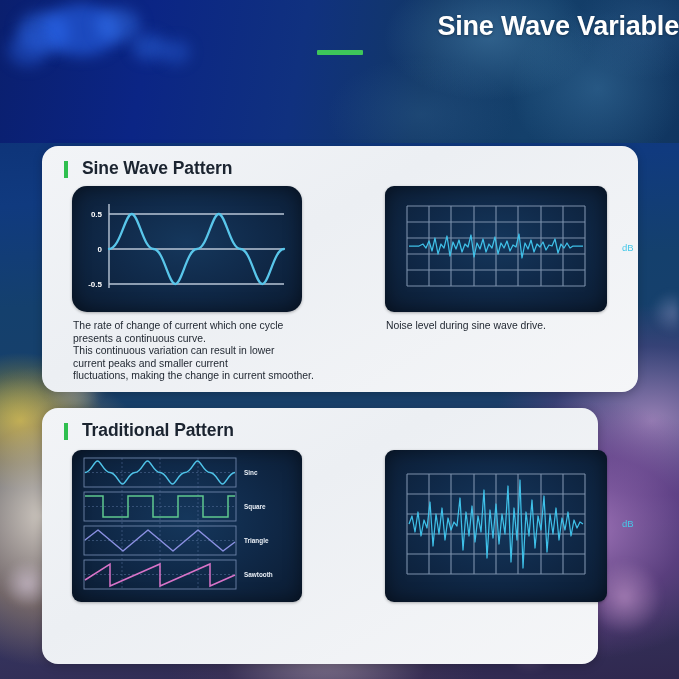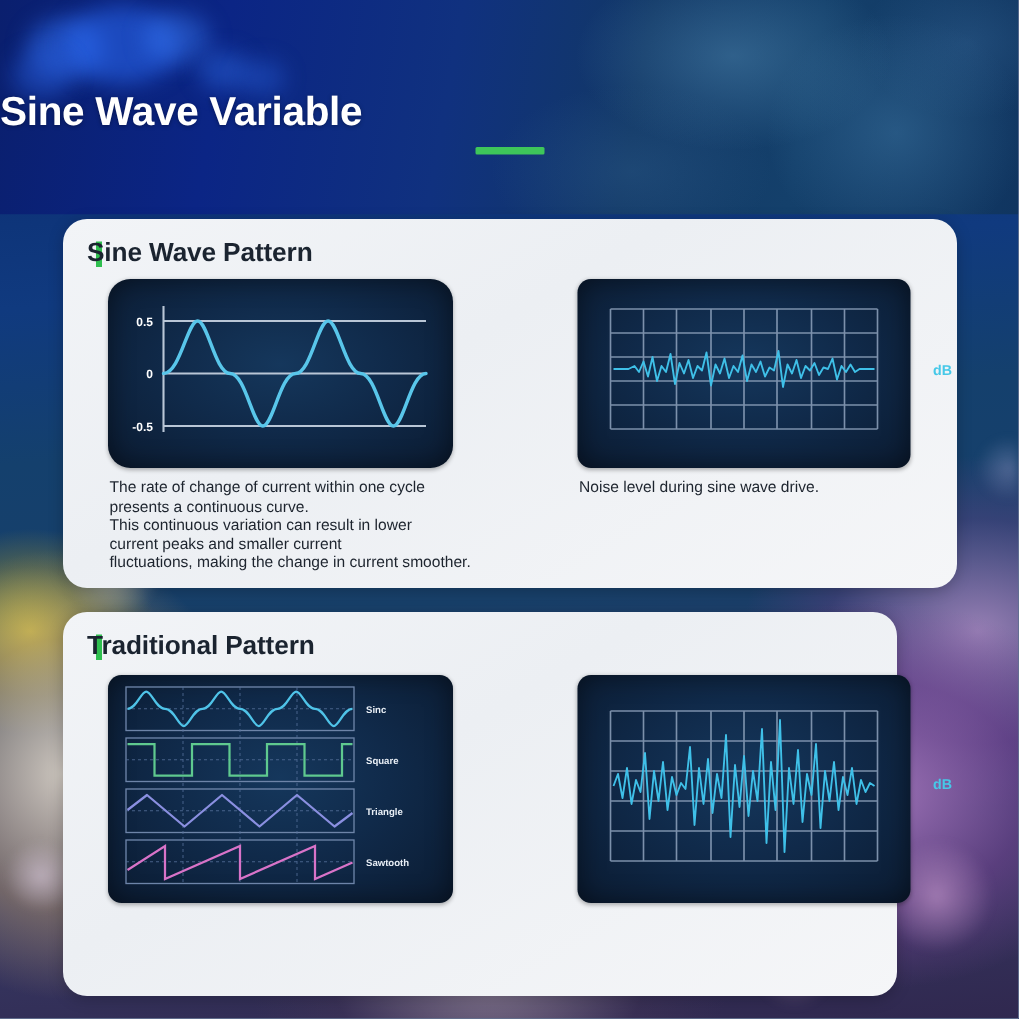--- a/index.html
+++ b/index.html
@@ -54,27 +54,26 @@
   }
   .bokeh { position: absolute; border-radius: 50%; filter: blur(7px); }
   .bokeh.b1 { left: 18px;  top: 12px;  width: 52px; height: 40px; background: rgba(48,110,240,0.55); }
   .bokeh.b2 { left: 42px;  top: 4px;   width: 78px; height: 52px; background: rgba(40,100,235,0.60); }
   .bokeh.b3 { left: 96px;  top: 8px;   width: 44px; height: 34px; background: rgba(55,120,245,0.45); }
   .bokeh.b4 { left: 8px;   top: 34px;  width: 40px; height: 32px; background: rgba(40,95,225,0.45); }
   .bokeh.b5 { left: 132px; top: 34px;  width: 34px; height: 26px; background: rgba(50,115,240,0.40); }
   .bokeh.b6 { left: 160px; top: 40px;  width: 30px; height: 24px; background: rgba(45,105,235,0.35); }
 
   .title {
-    position: relative; text-align: left;
+    position: relative; text-align: right;
     color: #ffffff; font-weight: bold;
     font-size: 27px; line-height: 31px;
     padding-top: 11px;
     letter-spacing: -0.2px;
     text-shadow: 0 1px 3px rgba(0,0,0,0.35);
-    margin-top: 48px;
   }
   .title-line { display: block; }
   .accent-dash {
     position: relative; margin: 8px auto 0;
     width: 46px; height: 5px; border-radius: 1px;
     background: #3ec65a;
   }
   .subtitle {
     position: relative; text-align: center;
     color: #ffffff; font-size: 14.2px;
@@ -86,21 +85,21 @@
   .card {
     position: absolute;
     background: linear-gradient(150deg, #f2f4f7 0%, #eceff3 40%, #f5f6f8 100%);
     border-radius: 16px;
     box-shadow: 0 2px 10px rgba(0,0,0,0.22);
   }
   #card-sine       { left: 42px; top: 146px; width: 596px; height: 246px; }
   #card-traditional{ left: 42px; top: 408px; width: 556px; height: 256px; padding-left: 32px; }
 
   .card-title {
-    position: absolute; left: 16px; top: 12px;
+    position: absolute; left: 40px; top: 12px;
     font-size: 17.5px; font-weight: bold; color: #1b2430;
     letter-spacing: -0.1px;
   }
   .title-bar {
     position: absolute; left: 22px; top: 15px;
     width: 4px; height: 17px; background: #2fbf4f;
   }
 
   
   .panel {
@@ -123,21 +122,21 @@
     color: #1d242e;
     white-space: pre-line;
   }
   #cap-sine   { left: 31px; top: 174px; width: 300px; }
   #cap-noise1 { left: 344px; top: 174px; width: 235px; }
   #cap-trad   { left: 31px; top: 200px; width: 300px; }
   #cap-noise2 { left: 344px; top: 200px; width: 235px; }
 
   .db-label {
     position: absolute;
-    font-size: 9.5px; font-weight: bold; color: #46c8e8;
+    font-size: 9.5px; font-weight: normal; color: #46c8e8;
   }
   #db1 { left: 580px; top: 96px; }
   #db2 { left: 580px; top: 110px; }
 
   .wave-name {
     font-size: 6.4px; font-weight: bold; fill: #e8eef5;
     font-family: "Liberation Sans", sans-serif;
   }
   .axis-tick {
     font-size: 8px; font-weight: bold; fill: #ffffff;
@@ -183,21 +182,21 @@
         <line x1="37" y1="98" x2="212" y2="98" stroke="#b9c6d6" stroke-width="1.4"></line>
 
         <path d="M 37 63
                  C 48 63, 53 28, 59.75 28 C 66.5 28, 71.5 63, 81.5 63
                  C 91.5 63, 96.5 98, 103.25 98 C 110 98, 115 63, 125 63
                  C 135 63, 140 28, 146.75 28 C 153.5 28, 158.5 63, 168.5 63
                  C 178.5 63, 183.5 98, 190.25 98 C 197 98, 202 63, 212 63" fill="none" stroke="#59c6ea" stroke-width="2.3" stroke-linecap="round"></path>
       </svg>
     </div>
 
-    <div class="caption" id="cap-sine">The rate of change of current within one cycle
+    <div class="caption" id="cap-sine">The rate of change of current which one cycle
 presents a continuous curve.
 This continuous variation can result in lower
 current peaks and smaller current
 fluctuations, making the change in current smoother.</div>
 
     <div class="panel" id="panel-noise1">
       <svg viewBox="0 0 222 126" preserveAspectRatio="none">
         <g stroke="#8fa3bd" stroke-width="1.1" opacity="0.85">
           <line x1="22" y1="20" x2="200" y2="20"></line>
           <line x1="22" y1="36" x2="200" y2="36"></line>

